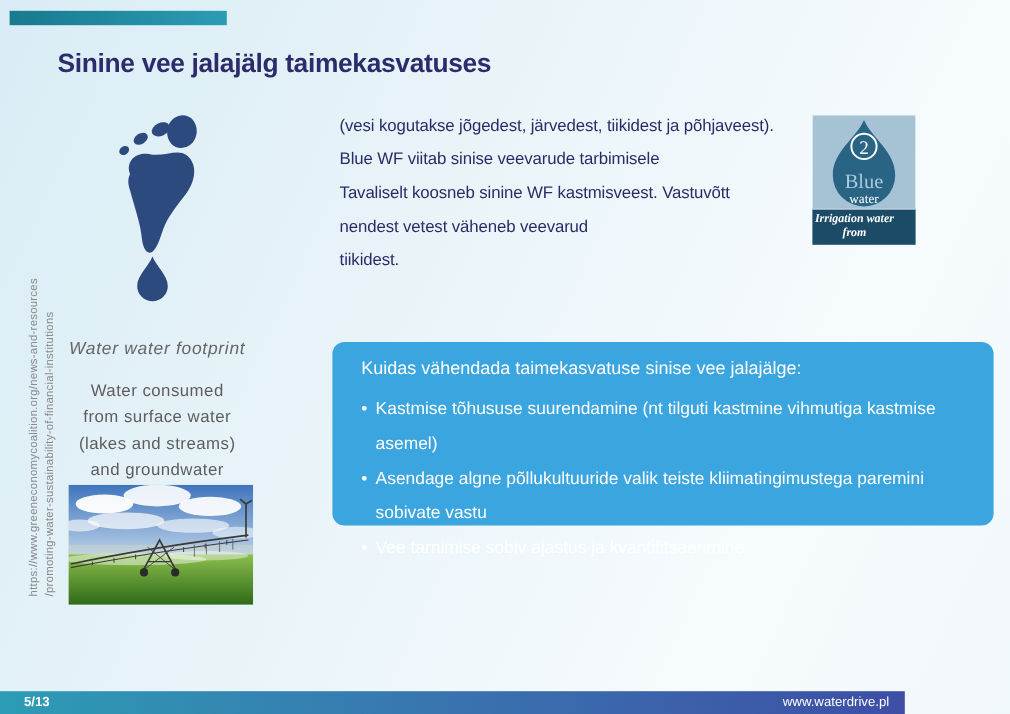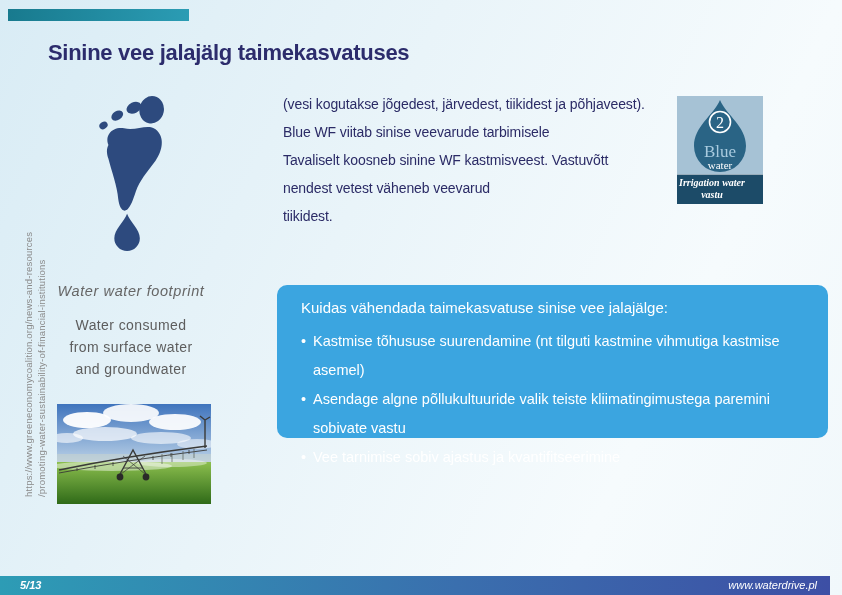--- a/index.html
+++ b/index.html
@@ -44,23 +44,23 @@
   
   .tips-box{position:absolute;left:277px;top:285px;width:551px;height:153px;
     background:#3ba5e0;border-radius:10px;box-sizing:border-box;
     padding:13px 24px;color:#fff;}
   .tips-heading{font-size:15px;font-weight:normal;line-height:20px;margin-bottom:9px;}
   .tips-list{margin:0;padding:0;list-style:none;}
   .tips-list li{position:relative;font-size:14.5px;line-height:29px;padding-left:12px;}
   .tips-list .bullet{position:absolute;left:0;top:0;}
 
   
-  .footer-bar{position:absolute;left:0;bottom:0;width:830px;height:19px;
+  .footer-bar{position:absolute;left:0;bottom:0;width:754px;height:19px;
     background:linear-gradient(to right,#2d9cb5 0%,#3a6fae 55%,#3d4fa5 100%);
-    color:#fff;font-size:11px;line-height:19px;font-style:italic;}
+    color:#fff;font-size:11px;line-height:19px;}
   .page-indicator{position:absolute;left:20px;font-weight:bold;}
   .footer-link{position:absolute;right:13px;}
 </style>
 </head>
 <body>
 
 <div class="slide">
 
   <div class="top-accent"></div>
 
@@ -82,20 +82,21 @@
                C25,94 19,78 16,66 C14,60 14,56 16,52 Z"></path>
       <path d="M35,122 C38,130 48,138 48,147 A13,13 0 1 1 22,147 C22,138 32,130 35,122 Z"></path>
     </g>
   </svg>
 
   <div class="icon-caption">Water water footprint</div>
 
   <div class="left-desc">
     <div>Water consumed</div>
     <div>from surface water</div>
+    <div>(lakes and streams)</div>
     <div>and groundwater</div>
   </div>
 
   <svg class="photo" viewBox="0 0 154 100">
     <defs>
       <linearGradient id="sky" x1="0" y1="0" x2="0" y2="1">
         <stop offset="0" stop-color="#3f74bd"></stop>
           <stop offset="1" stop-color="#b9d0e6"></stop>
       </linearGradient>
       <linearGradient id="grass" x1="0" y1="0" x2="0" y2="1">
@@ -143,21 +144,21 @@
     <svg class="badge-top" viewBox="0 0 86 78">
       <rect x="0" y="0" width="86" height="78" fill="#a6c2d5"></rect>
       <path d="M43,4 C50,20 69,30 69,50 A26,26 0 1 1 17,50 C17,30 36,20 43,4 Z" fill="#2a6485"></path>
       <circle cx="43" cy="26" r="10.5" fill="none" stroke="#ffffff" stroke-width="1.6"></circle>
       <text x="43" y="32" text-anchor="middle" font-family="Liberation Serif,serif" font-size="16" fill="#ffffff">2</text>
       <text x="43" y="61" text-anchor="middle" font-family="Liberation Serif,serif" font-size="17" fill="#a9cbdf">Blue</text>
       <text x="43" y="73" text-anchor="middle" font-family="Liberation Serif,serif" font-size="11" fill="#ffffff">water</text>
     </svg>
     <div class="badge-band">
       <div>Irrigation water</div>
-      <div>vastu</div>
+      <div>from</div>
     </div>
   </div>
 
   <div class="tips-box">
     <div class="tips-heading">Kuidas vähendada taimekasvatuse sinise vee jalajälge:</div>
     <ul class="tips-list">
       <li>
         <span class="bullet">•</span>
         <span>Kastmise tõhususe suurendamine (nt tilguti kastmine vihmutiga kastmise asemel)</span>
       </li>

